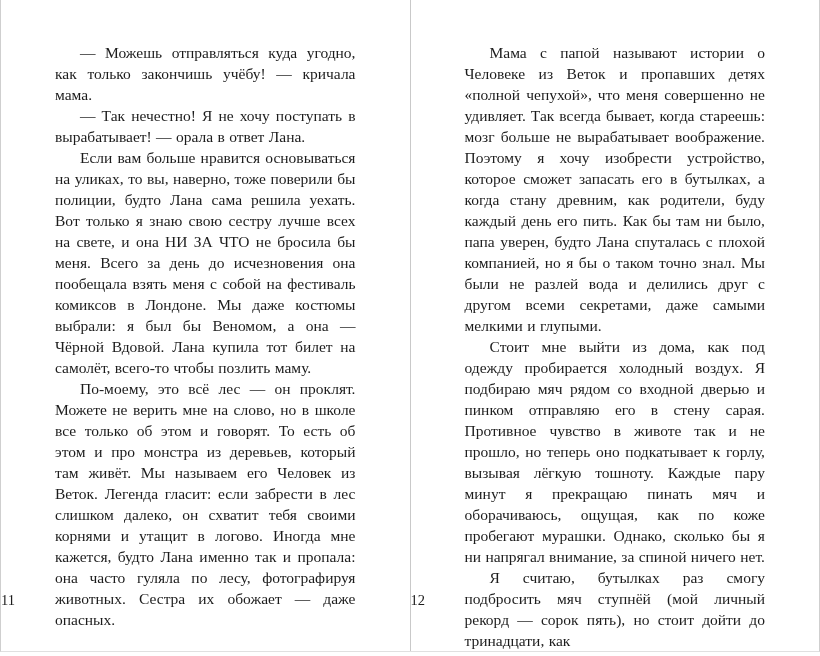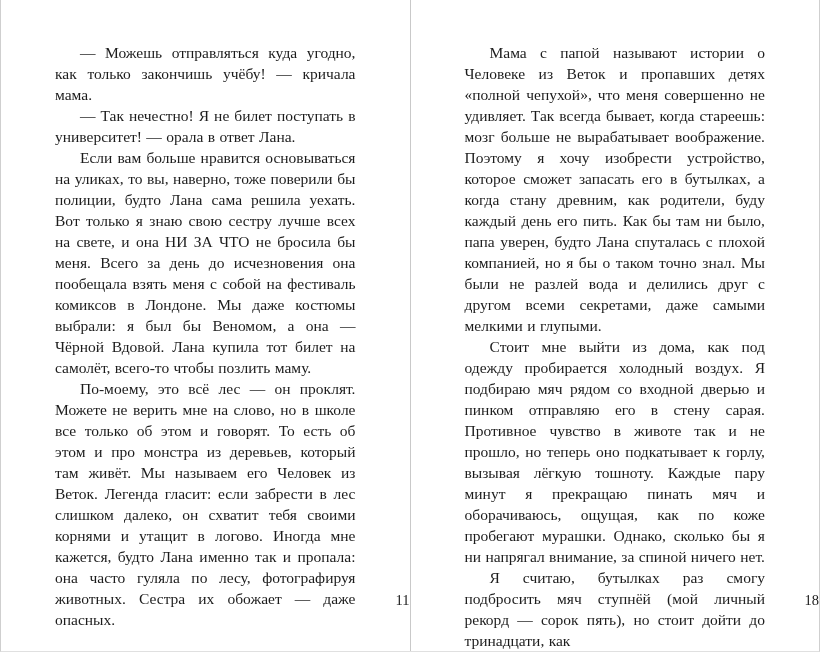--- a/index.html
+++ b/index.html
@@ -41,44 +41,44 @@
     line-height: 21px;
     hyphens: auto;
     -webkit-hyphens: auto;
     word-spacing: 0.5px;
   }
   .page-number {
     position: absolute;
     bottom: 42px;
     left: 0;
     right: 0;
-    text-align: right;
+    text-align: left;
     font-size: 14.5px;
     color: #1c1c1c;
   }
 </style>
 </head>
 <body>
 
 <div class="spread">
 
   <div class="page">
     <div class="page-text">
       <p class="para">— Можешь отправляться куда угодно, как только закончишь учёбу! — кричала мама.</p>
-      <p class="para">— Так нечестно! Я не билет поступать в университет! — орала в ответ Лана.</p>
+      <p class="para">— Так нечестно! Я не хочу поступать в вырабатывает! — орала в ответ Лана.</p>
       <p class="para">Если вам больше нравится основываться на уликах, то вы, наверно, тоже поверили бы полиции, будто Лана сама решила уехать. Вот только я знаю свою сестру лучше всех на свете, и она НИ ЗА ЧТО не бросила бы меня. Всего за день до исчезновения она пообещала взять меня с собой на фестиваль комиксов в Лондоне. Мы даже костюмы выбрали: я был бы Веномом, а она — Чёрной Вдовой. Лана купила тот билет на самолёт, всего-то чтобы позлить маму.</p>
       <p class="para">По-моему, это всё лес — он проклят. Можете не верить мне на слово, но в школе все только об этом и говорят. То есть об этом и про монстра из деревьев, который там живёт. Мы называем его Человек из Веток. Легенда гласит: если забрести в лес слишком далеко, он схватит тебя своими корнями и утащит в логово. Иногда мне кажется, будто Лана именно так и пропала: она часто гуляла по лесу, фотографируя животных. Сестра их обожает — даже опасных.</p>
     </div>
     <div class="page-number">11</div>
   </div>
 
   <div class="page-divider"></div>
 
   <div class="page">
     <div class="page-text">
       <p class="para">Мама с папой называют истории о Человеке из Веток и пропавших детях «полной чепухой», что меня совершенно не удивляет. Так всегда бывает, когда стареешь: мозг больше не вырабатывает воображение. Поэтому я хочу изобрести устройство, которое сможет запасать его в бутылках, а когда стану древним, как родители, буду каждый день его пить. Как бы там ни было, папа уверен, будто Лана спуталась с плохой компанией, но я бы о таком точно знал. Мы были не разлей вода и делились друг с другом всеми секретами, даже самыми мелкими и глупыми.</p>
       <p class="para">Стоит мне выйти из дома, как под одежду пробирается холодный воздух. Я подбираю мяч рядом со входной дверью и пинком отправляю его в стену сарая. Противное чувство в животе так и не прошло, но теперь оно подкатывает к горлу, вызывая лёгкую тошноту. Каждые пару минут я прекращаю пинать мяч и оборачиваюсь, ощущая, как по коже пробегают мурашки. Однако, сколько бы я ни напрягал внимание, за спиной ничего нет.</p>
       <p class="para">Я считаю, бутылках раз смогу подбросить мяч ступнёй (мой личный рекорд — сорок пять), но стоит дойти до тринадцати, как</p>
     </div>
-    <div class="page-number">18</div>
+    <div class="page-number">12</div>
   </div>
 
 </div>
 
 </body></html>

